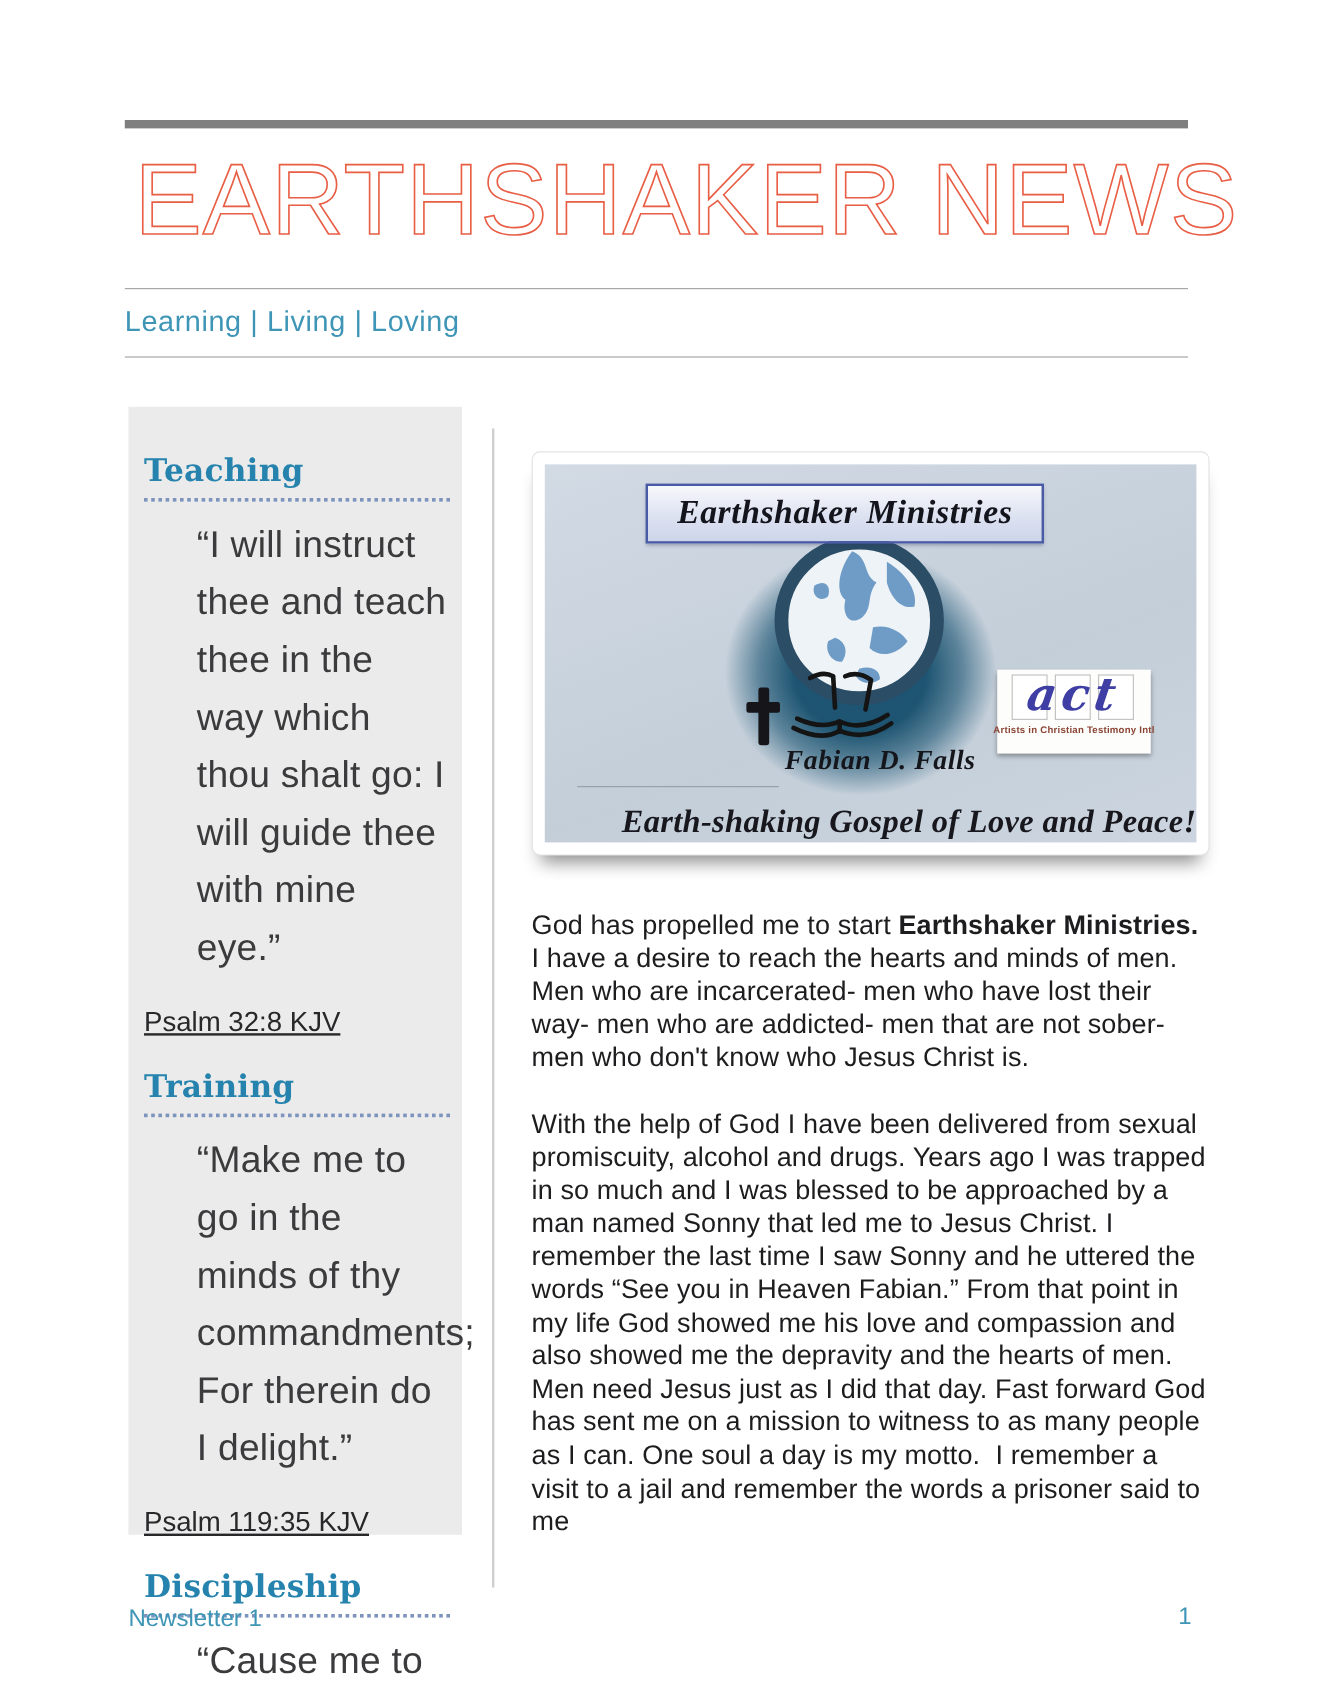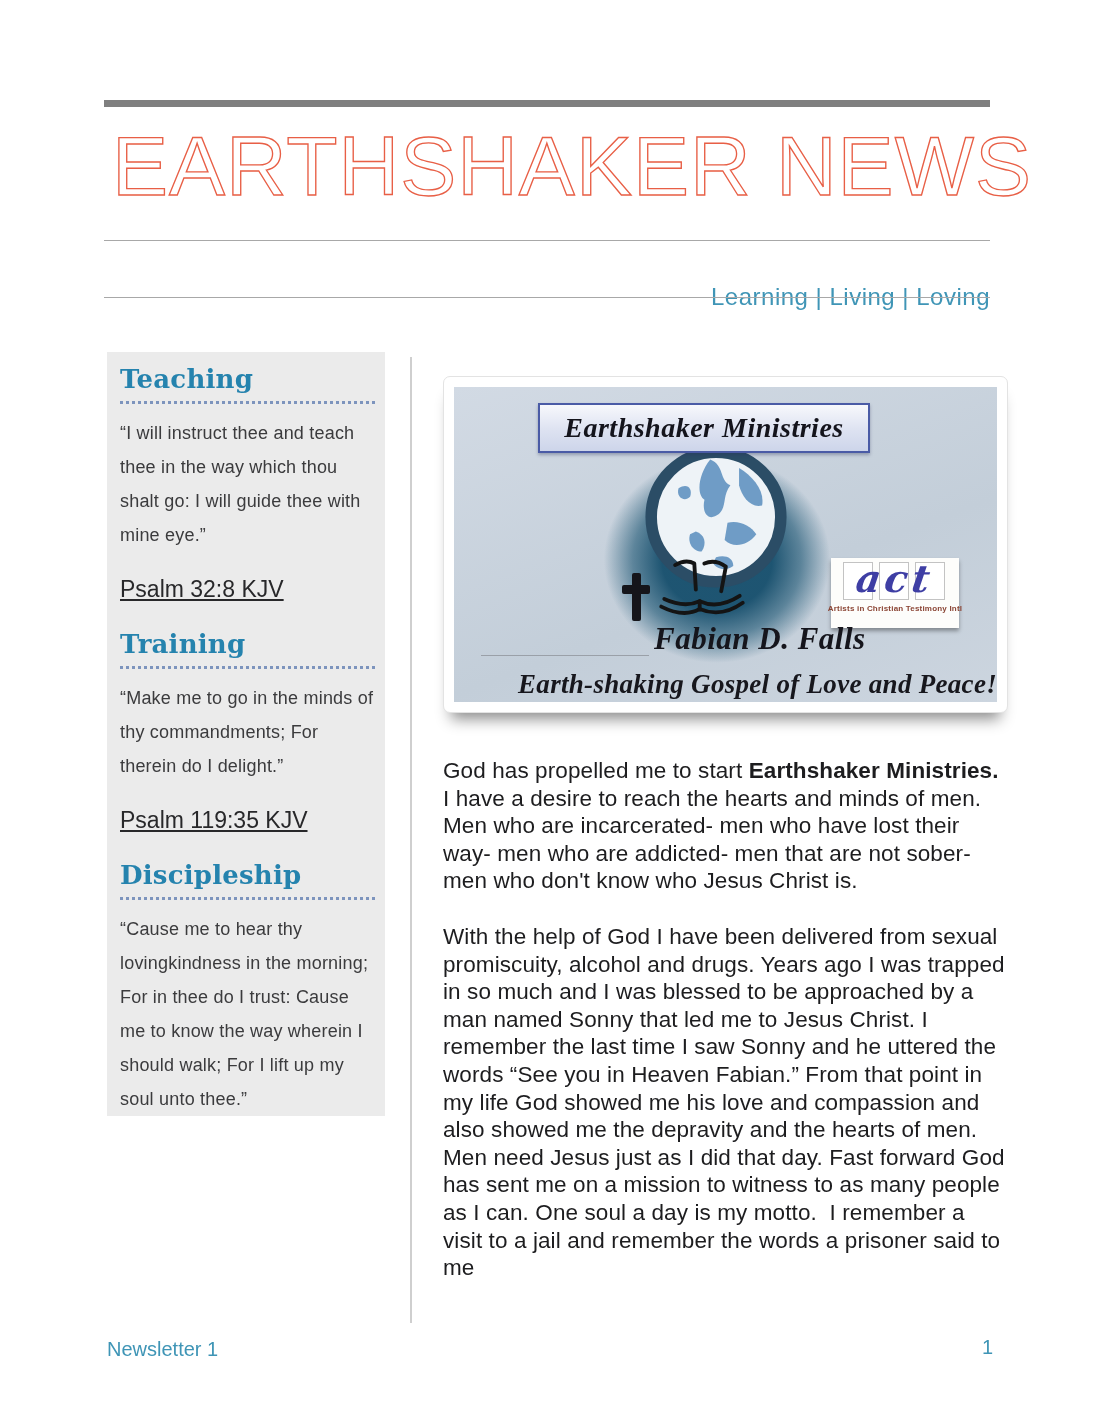--- a/index.html
+++ b/index.html
@@ -28,38 +28,38 @@
     font-weight:100;color:var(--orange);
     font-family:"Liberation Sans", sans-serif;
   }
   @supports (-webkit-text-stroke: 1px #000){
     .masthead-title{color:transparent;-webkit-text-stroke:1.35px var(--orange);}
   }
   .rule{position:absolute;left:104px;width:886px;height:0;border-top:1px solid var(--rule-gray);}
   .rule.r1{top:240px;}
   .rule.r2{top:297px;}
   .masthead-tagline{
-    position:absolute;left:104px;top:255px;width:886px;text-align:right;
-    color:var(--teal);font-size:24px;font-weight:500;letter-spacing:0.5px;margin-top:28px;
+    position:absolute;left:104px;top:255px;width:886px;text-align:left;
+    color:var(--teal);font-size:24px;font-weight:500;letter-spacing:0.5px;
   }
 
   
   .sidebar{
-    position:absolute;left:107px;top:352px;width:278px;height:764px;
-    background:var(--sidebar-bg);padding:12px 10px 0 13px;
+    position:absolute;left:107px;top:339px;width:278px;height:940px;
+    background:var(--sidebar-bg);padding:39px 10px 0 13px;
   }
   .sb-heading{
     font-family:"DejaVu Serif","Liberation Serif",serif;
     font-weight:700;font-size:26px;color:var(--heading-blue);
     letter-spacing:0.2px;
   }
   .sb-dots{border-bottom:3px dotted #7d94bd;height:10px;margin-bottom:12px;}
   .sb-quote{
-    font-size:18px;line-height:34px;color:var(--sidebar-text);
-    margin-top:6px;letter-spacing:0.2px;
+    font-size:31px;line-height:48px;color:var(--sidebar-text);
+    margin-top:6px;letter-spacing:0.2px;margin-left:44px;
   }
   .sb-ref{font-size:23px;color:#28282a;margin-top:24px;text-decoration:underline;}
   .sb-section{margin-bottom:26px;}
 
   .column-divider{
     position:absolute;left:410px;top:357px;width:2px;height:966px;background:#cfcfcf;
   }
 
   
   .main-col{position:absolute;left:443px;top:376px;width:565px;}
@@ -115,21 +115,21 @@
   }
   .act-caption{
     margin-top:2px;font-size:8px;font-weight:700;color:#8a4434;letter-spacing:0.2px;
     font-family:"Liberation Sans",sans-serif;white-space:nowrap;
   }
 
   .signature-line{position:absolute;left:27px;top:268px;width:168px;border-top:1.5px solid #9aa0a8;}
   .signature-name{
     position:absolute;left:200px;top:234px;
     font-family:"Liberation Serif",serif;font-style:italic;font-weight:700;
-    font-size:31px;color:#15151c;letter-spacing:0.5px;
+    font-size:23px;color:#15151c;letter-spacing:0.5px;
   }
   .logo-tagline{
     position:absolute;left:0;top:282px;width:100%;text-align:right;
     font-family:"Liberation Serif",serif;font-style:italic;font-weight:700;
     font-size:27px;color:#17171d;letter-spacing:0.3px;
   }
 
   
   .article p{
     font-size:22.5px;line-height:27.6px;color:var(--body-dark);

